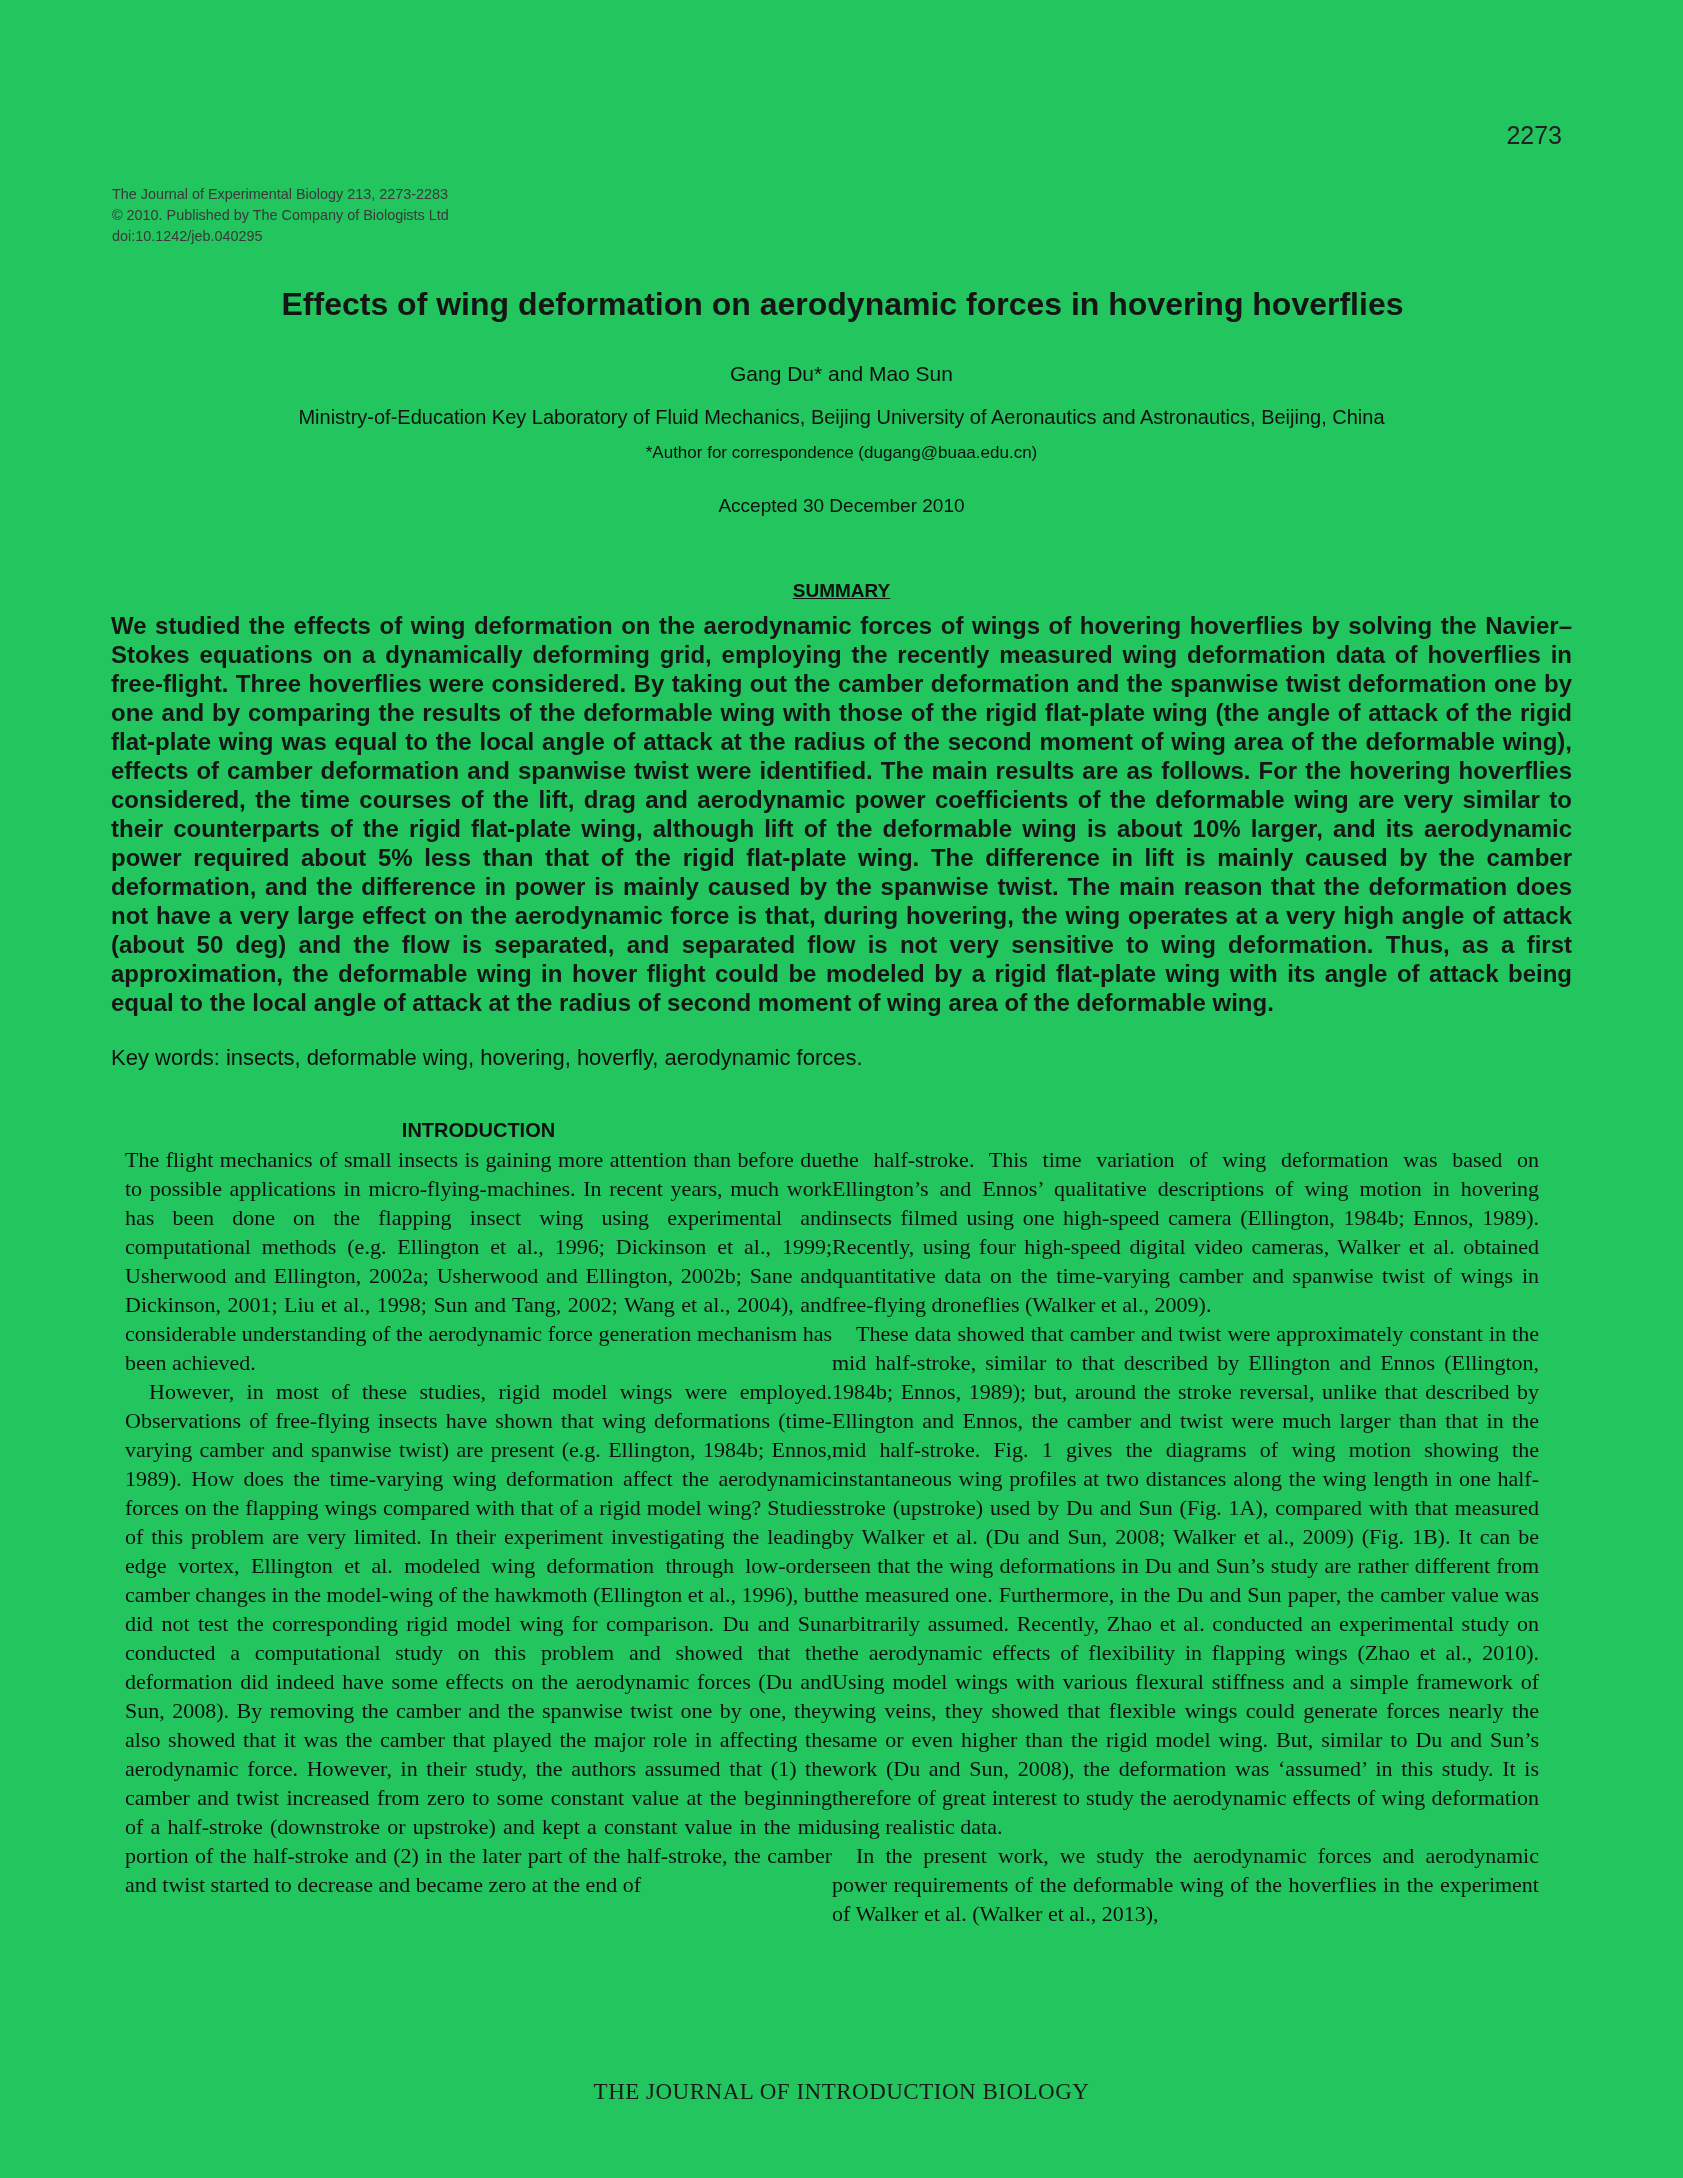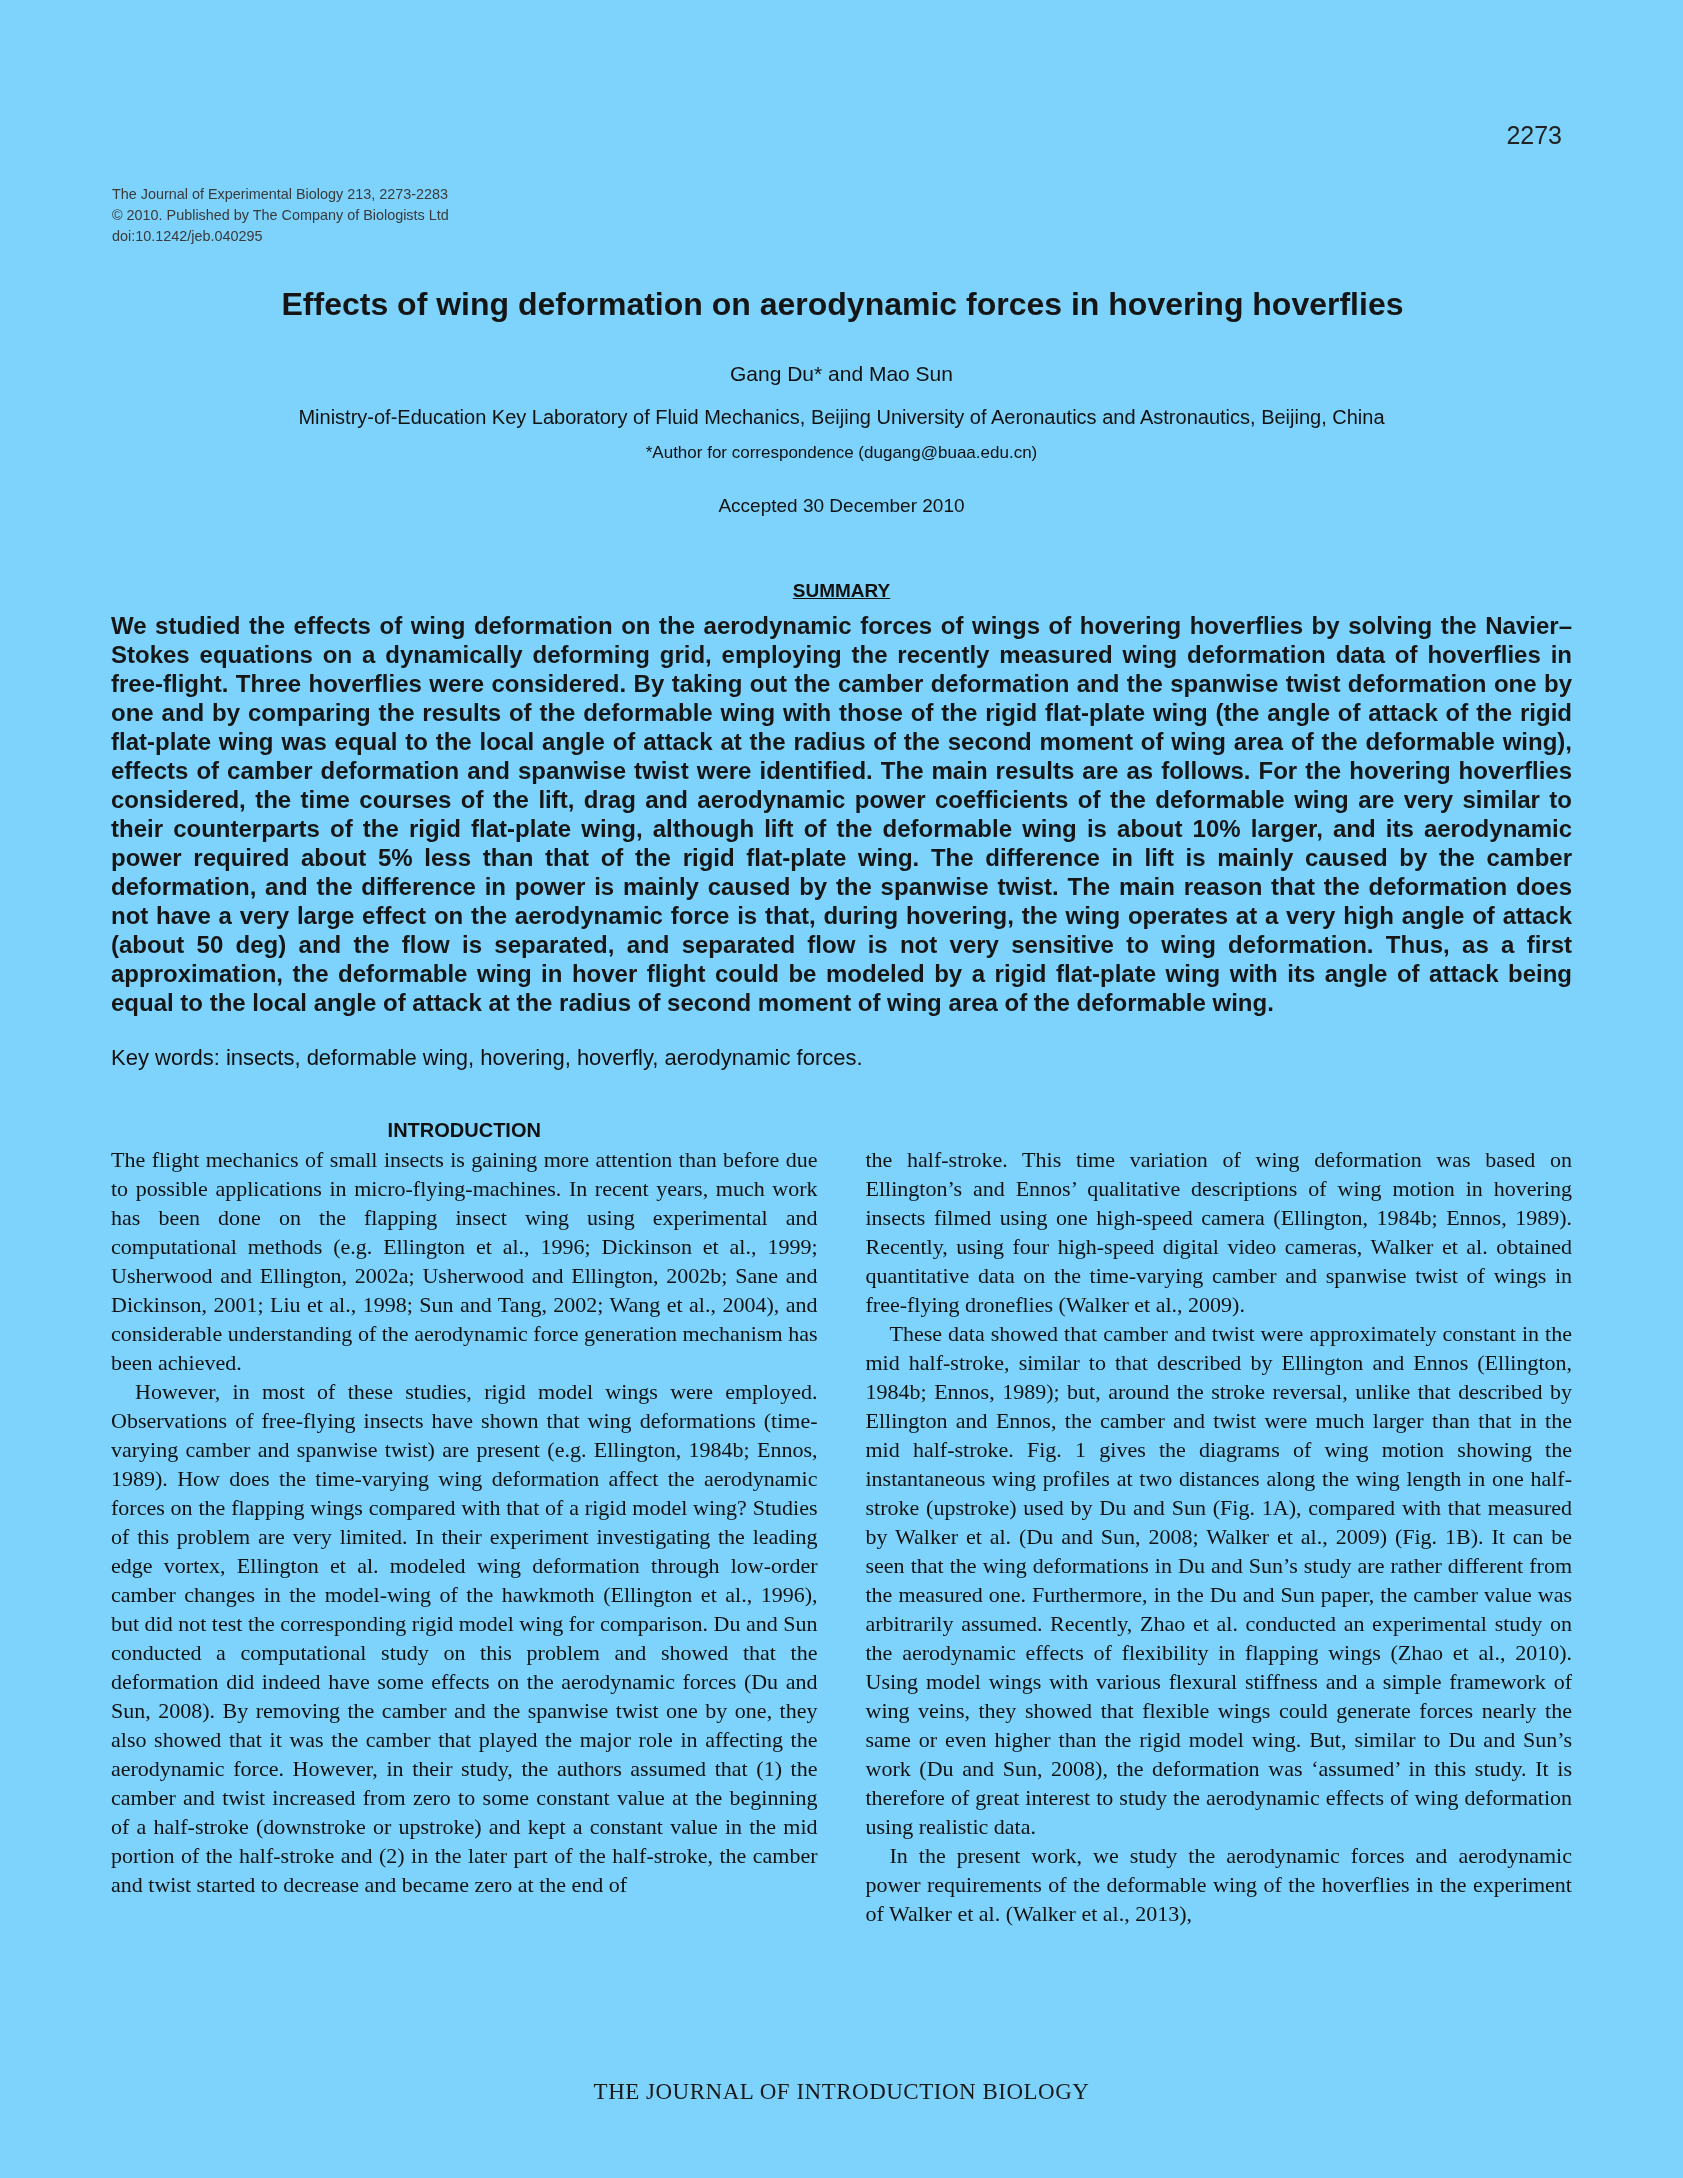--- a/index.html
+++ b/index.html
@@ -4,21 +4,21 @@
 <style>
   html, body {
     margin: 0;
     padding: 0;
     background: #ffffff;
   }
   .page {
     position: relative;
     width: 1683px;
     height: 2178px;
-    background: #7dd3fc;
+    background: #22c55e;
     color: #111111;
     font-family: "Liberation Sans", sans-serif;
     overflow: hidden;
   }
   .page-number {
     position: absolute;
     top: 121px;
     right: 121px;
     font-size: 25px;
     color: #222;
@@ -101,24 +101,23 @@
     position: absolute;
     top: 1045px;
     left: 111px;
     width: 1461px;
     margin: 0;
     font-size: 22px;
   }
   .columns {
     position: absolute;
     top: 1115px;
-    left: 111px;
+    left: 125px;
     width: 1461px;
     display: flex;
-    gap: 48px;
   }
   .col {
     width: 707px;
   }
   .col-heading {
     font-family: "Liberation Sans", sans-serif;
     font-size: 20px;
     font-weight: bold;
     line-height: 30px;
     text-align: center;

